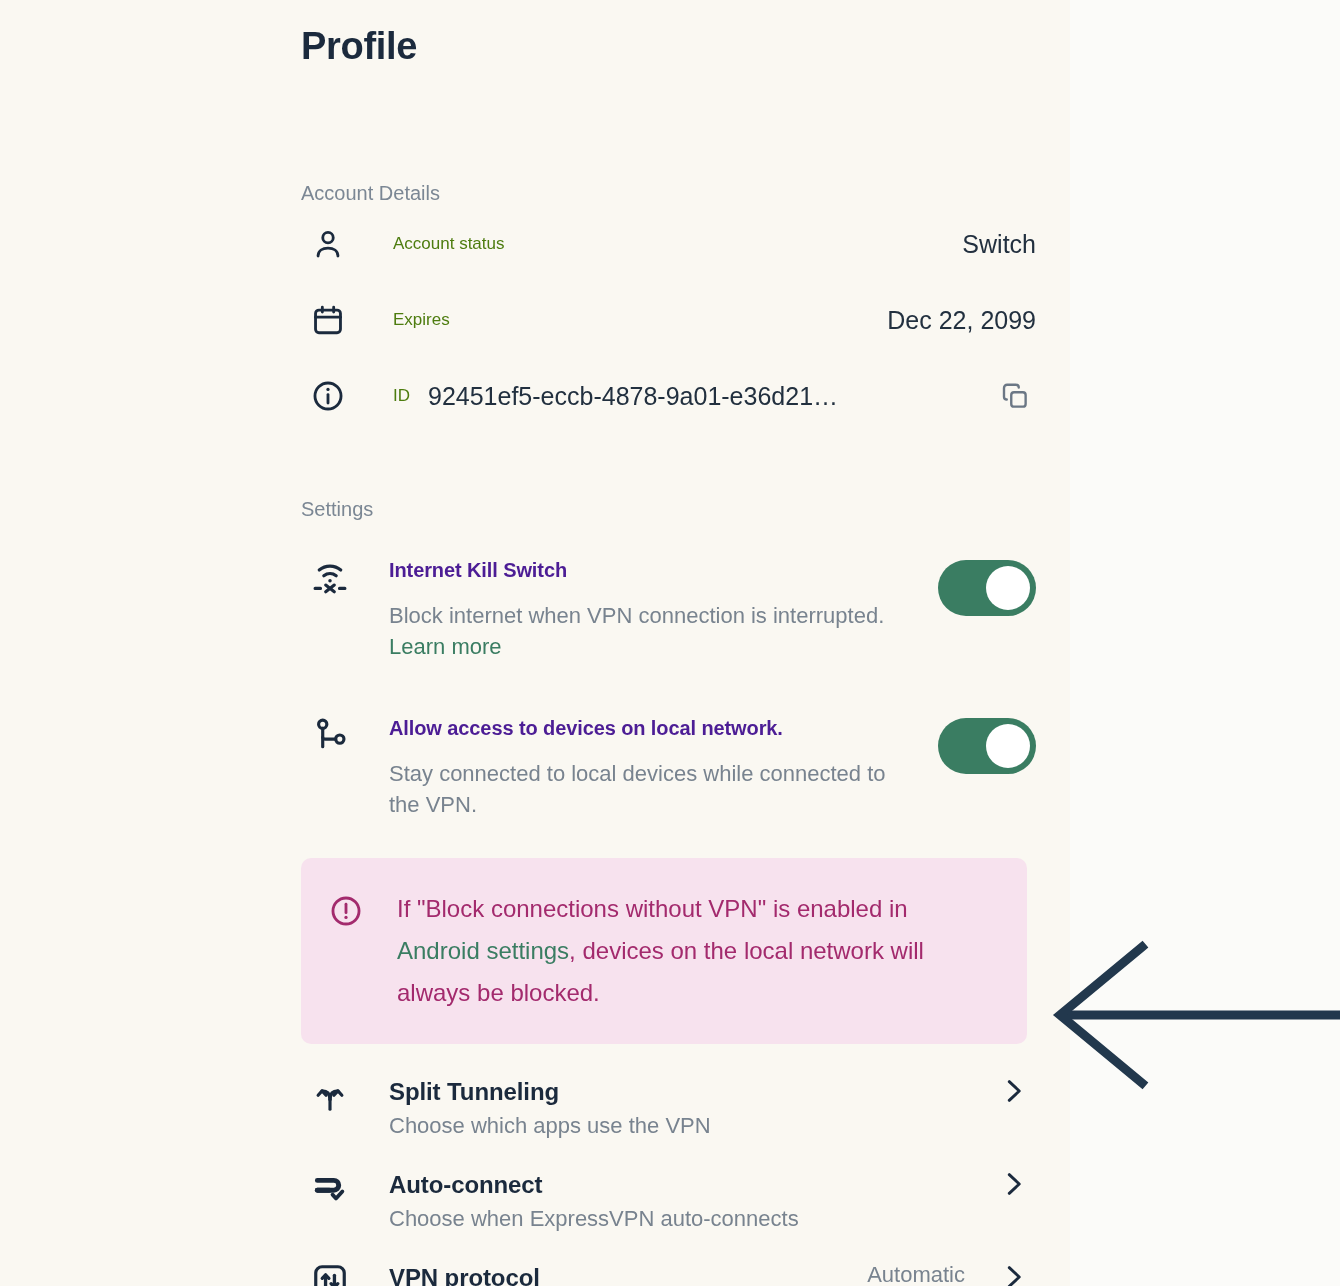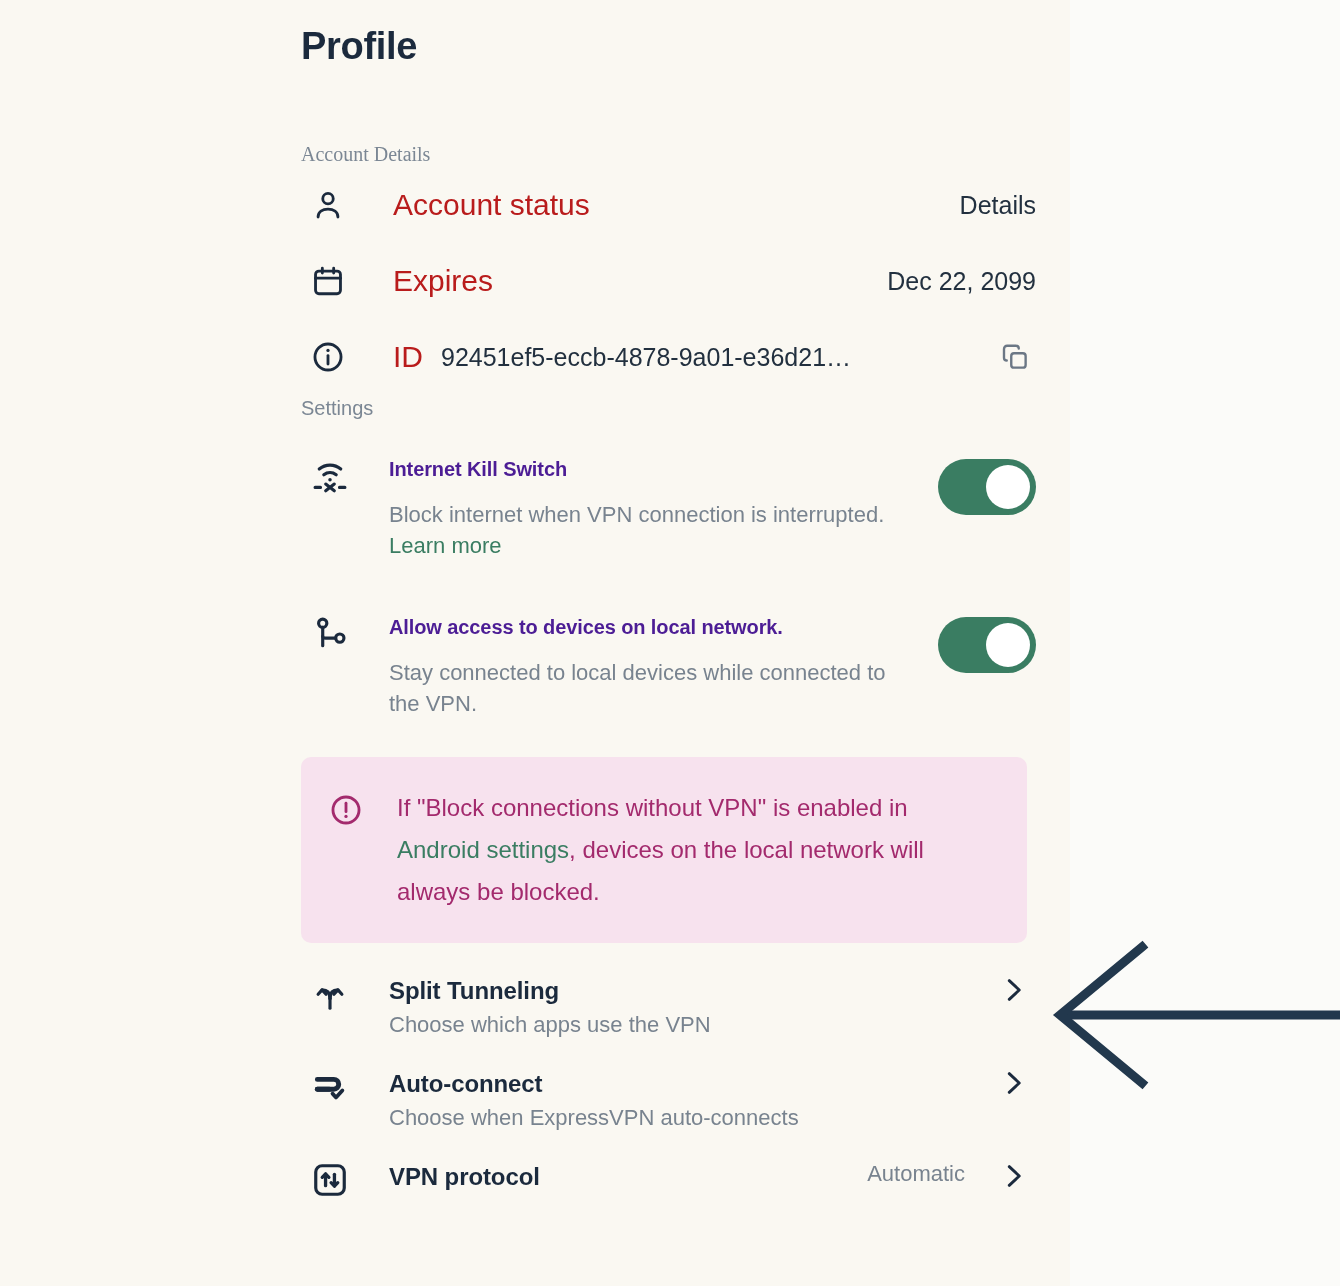--- a/index.html
+++ b/index.html
@@ -62,42 +62,42 @@
     line-height: 48px;
   }
 
   
   .section-label {
     font-size: 20px;
     color: #7b8794;
     font-weight: 400;
     line-height: 26px;
   }
-  .section-account { margin-top: 71px; font-family: Liberation Serif, serif; }
-  .section-settings { }
+  .section-account { margin-top: 110px; }
+  .section-settings { margin-top: 62px; }
 
   
   .acct-row {
     display: flex;
     align-items: center;
     height: 76px;
     padding-left: 10px;
     box-sizing: border-box;
   }
   .acct-icon {
     width: 46px;
     flex: 0 0 46px;
     display: flex;
     align-items: center;
     justify-content: flex-start;
     color: #1b2a3d;
   }
   .acct-label {
-    font-size: 30px;
-    color: #b91c1c;
+    font-size: 17px;
+    color: #4d7c0f;
     margin-left: 36px;
     white-space: nowrap;
   }
   .acct-value {
     margin-left: auto;
     font-size: 25px;
     color: #22303f;
     white-space: nowrap;
   }
   .id-row .acct-label { margin-left: 36px; }
@@ -287,21 +287,21 @@
       <div class="section-label section-account">Account Details</div>
 
       <div class="acct-row">
         <span class="acct-icon">
           <svg width="34" height="34" viewBox="0 0 24 24" fill="none" stroke="currentColor" stroke-width="2" stroke-linecap="round" stroke-linejoin="round">
             <circle cx="12" cy="7.5" r="3.7"></circle>
             <path d="M5 20.5c0-3.6 3.1-5.6 7-5.6s7 2 7 5.6"></path>
           </svg>
         </span>
         <span class="acct-label">Account status</span>
-        <span class="acct-value">Details</span>
+        <span class="acct-value">Switch</span>
       </div>
 
       <div class="acct-row">
         <span class="acct-icon">
           <svg width="34" height="34" viewBox="0 0 24 24" fill="none" stroke="currentColor" stroke-width="2" stroke-linecap="round" stroke-linejoin="round">
             <rect x="3.2" y="5" width="17.6" height="16" rx="2.4"></rect>
             <path d="M3.2 10h17.6"></path>
             <path d="M8 3v3.4M16 3v3.4"></path>
           </svg>
         </span>

